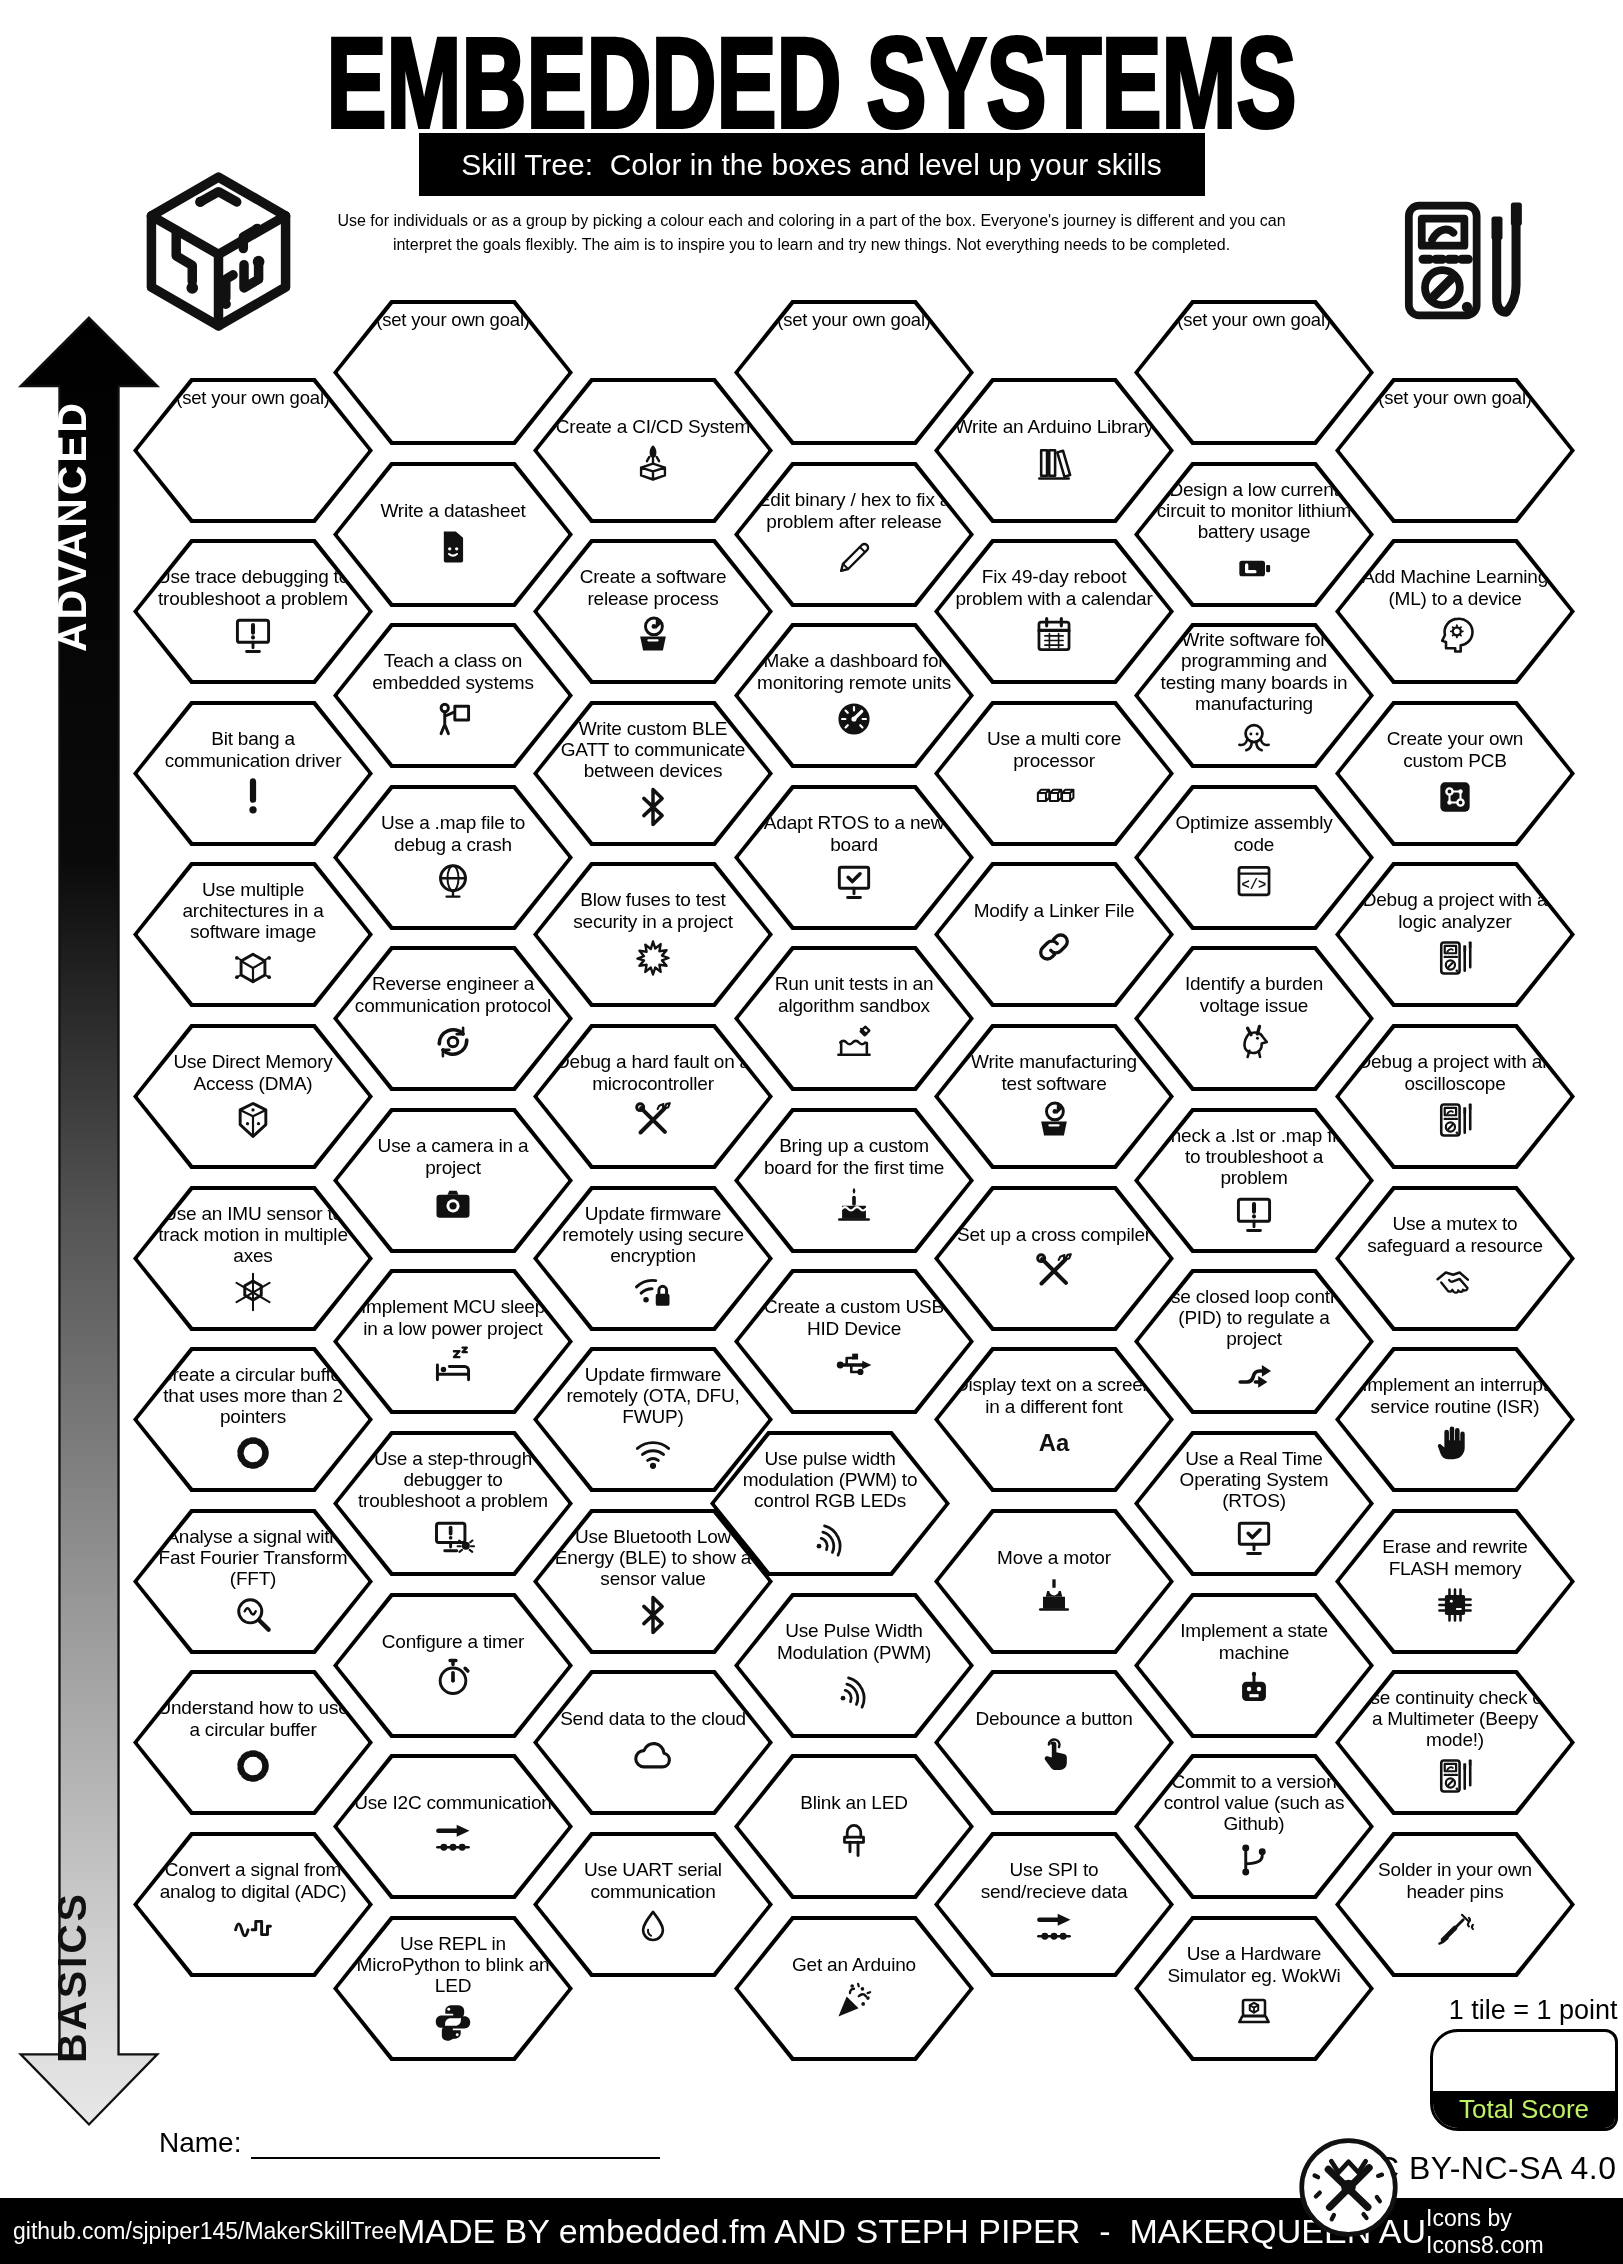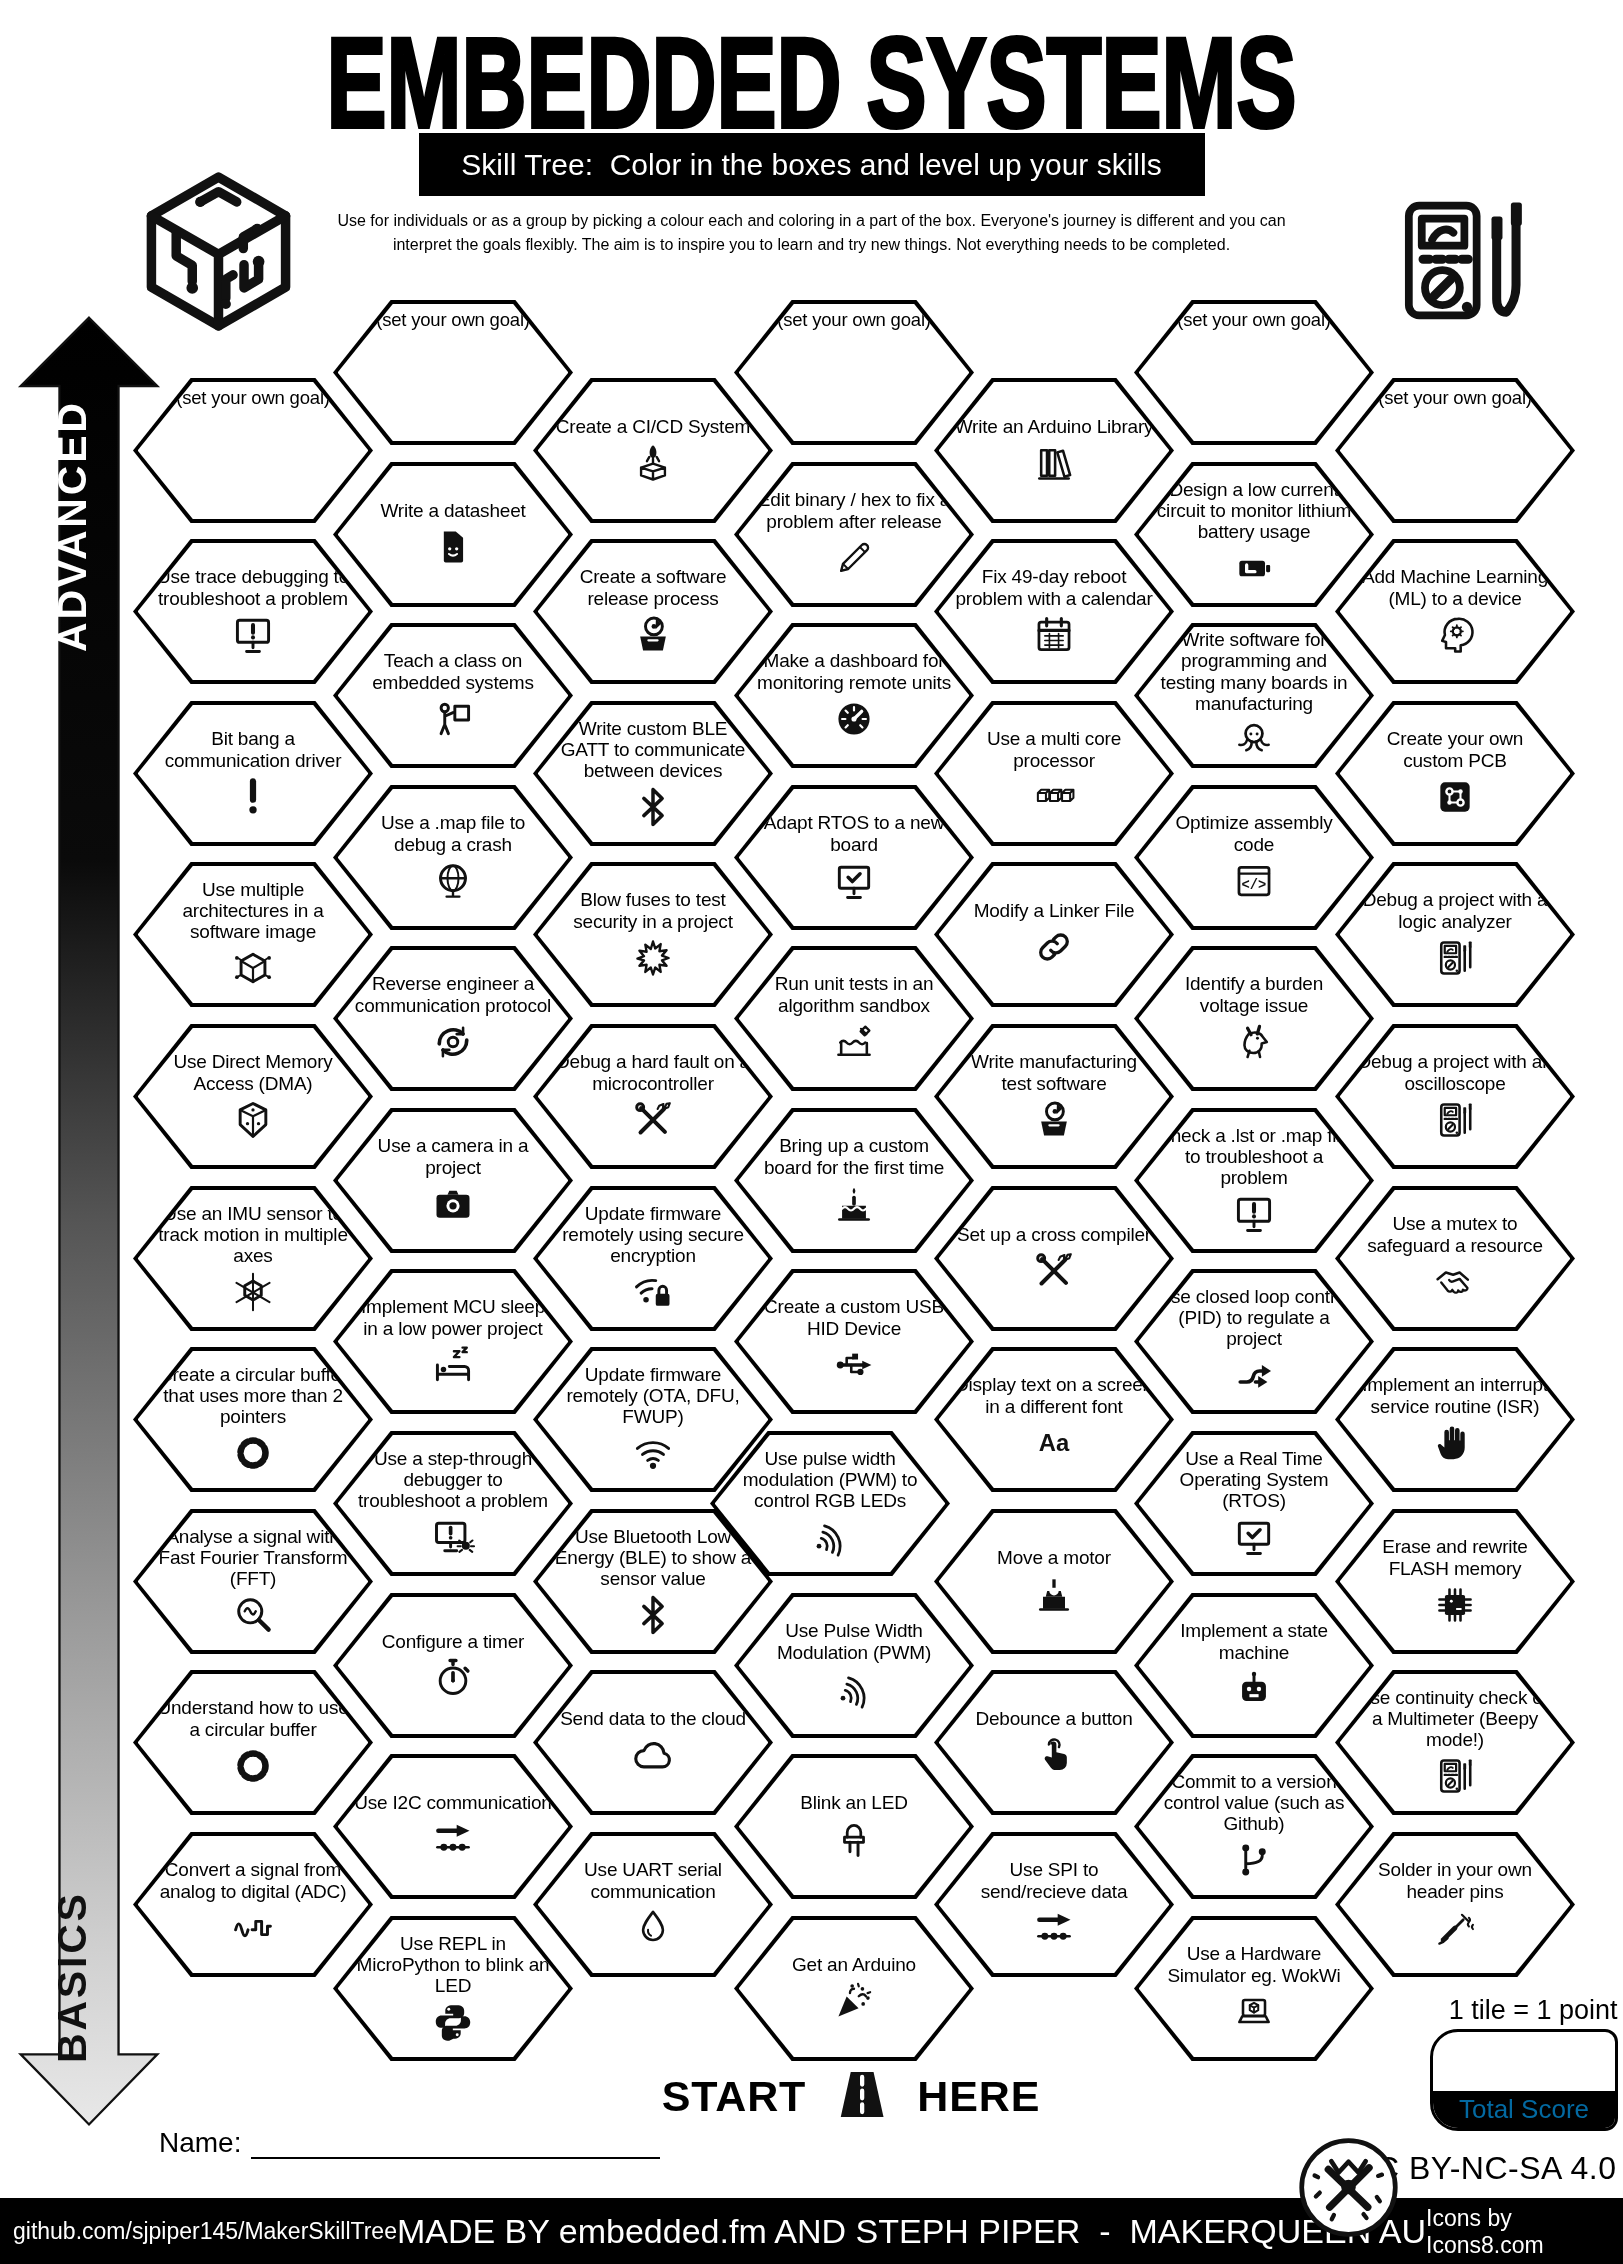--- a/index.html
+++ b/index.html
@@ -35,21 +35,21 @@
   
   .start-here{position:absolute;left:851px;top:2066px;transform:translateX(-50%);
       display:flex;align-items:center;gap:13px;}
   .start-here .word{font-size:43px;font-weight:bold;letter-spacing:0.9px;}
   .name-row{position:absolute;left:159px;top:2127px;display:flex;align-items:flex-end;}
   .name-row .lbl{font-size:28px;}
   .name-row .line{width:409px;border-bottom:2.3px solid #000;height:28px;margin-left:9.2px;}
   .score-hint{position:absolute;right:5.5px;top:1995px;width:323px;text-align:right;font-size:27px;}
   .score-box{position:absolute;left:1430px;top:2029px;width:188px;height:102px;background:#fff;
       border:3.2px solid #000;border-radius:28px 13px 13px 28px;box-sizing:border-box;overflow:hidden;}
-  .score-band{position:absolute;left:0;right:0;bottom:0;height:37px;background:#000;color:#0369a1;
+  .score-band{position:absolute;left:0;right:0;bottom:0;height:37px;background:#000;color:#bef264;
       display:flex;align-items:center;justify-content:center;font-size:26px;}
   .license{position:absolute;right:6.5px;top:2150px;font-size:32px;letter-spacing:0.5px;}
   .cc-logo{position:absolute;left:1297px;top:2136px;z-index:6;}
   
   .footer{position:absolute;left:0;right:0;bottom:0;height:67px;background:#000;color:#fff;
       display:grid;grid-template-columns:1fr auto 1fr;align-items:center;z-index:4;}
   .footer .f-left{font-size:23px;margin-left:13px;justify-self:start;}
   .footer .f-center{font-size:34px;white-space:pre;justify-self:center;}
   .footer .f-right{font-size:23px;margin-right:13px;justify-self:end;}
   .logo{position:absolute;}
@@ -940,30 +940,20 @@
               <path d="M3.5 20.5c1.5-.5 3-1.5 4.4-3" stroke-width="1.3"></path>
               <path d="M5.5 18.5L12 12" stroke-width="2.6"></path>
               <path d="M12 12l4.5-4.5" stroke-width="1.5"></path>
               <path d="M15.8 4.8l3.4 3.4" stroke-width="1.2"></path>
               <path d="M19.6 11.2c-.8-.8-.8-1.6 0-2.4s.8-1.6 0-2.4M21.8 12.6c-.8-.8-.8-1.6 0-2.4" stroke-width="1.1"></path>
             </svg></span>
         </div>
       </div>
     </div>
 
-  <div class="start-here">
-    <span class="word">START</span>
-    <span>
-      <svg width="85" height="57" viewBox="0 0 24 24">
-          <path d="M7.2 2.5h9.6L21 21.5H3z" fill="#111"></path>
-      <path d="M12 4.6v3.2M12 10.4v3.2M12 16.2v3.2" stroke="#fff" stroke-width="1.8" stroke-linecap="round"></path>
-        </svg>
-    </span>
-    <span class="word">HERE</span>
-  </div>
 
   <div class="name-row">
     <span class="lbl">Name:</span>
     <span class="line"></span>
   </div>
 
   <div class="score-hint">1 tile = 1 point</div>
   <div class="score-box">
     <div class="score-band">Total Score</div>
   </div>

